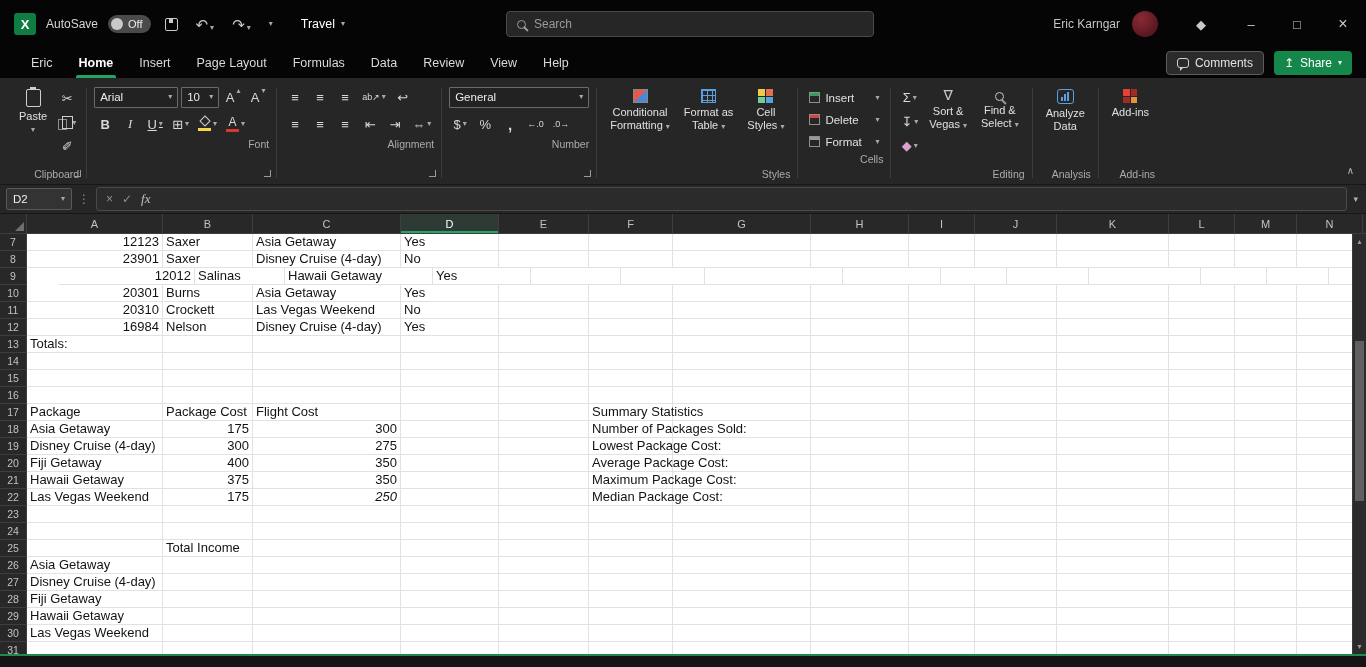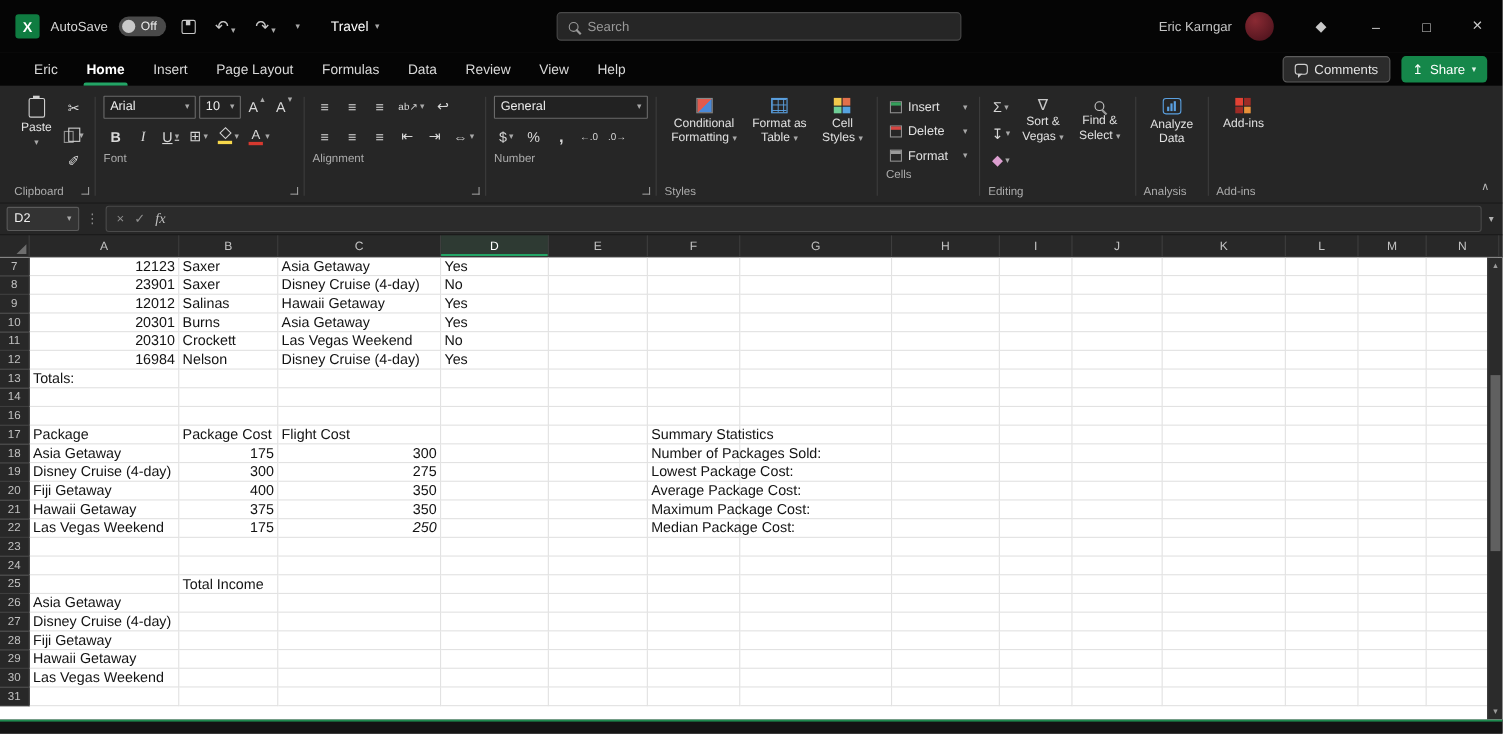--- a/index.html
+++ b/index.html
@@ -37,21 +37,21 @@
   .bubble{width:12px;height:10px;border:1.3px solid #cfcfcf;border-radius:3px;position:relative;display:inline-block}
   .bubble::after{content:'';position:absolute;bottom:-4px;left:2px;width:0;height:0;border-left:4px solid #cfcfcf;border-bottom:4px solid transparent}
   .share-btn{height:24px;border-radius:4px;background:#15874a;color:#fff;display:flex;align-items:center;gap:6px;padding:0 10px;font-size:12px}
   .share-btn .chev{color:#dff3e8}
 
   
   .ribbon{height:106px;background:#262626;display:flex;padding:4px 4px 0 8px;position:relative}
   .rgroup{display:flex;flex-direction:column;position:relative;padding:2px 5px 0}
   .rg-body{flex:1;display:flex;align-items:stretch;gap:2px}
   .rg-col{display:flex;flex-direction:column;gap:1px}
-  .rg-label{height:17px;display:flex;align-items:center;justify-content:flex-start;font-size:10.5px;color:#ababab;padding-bottom:3px}
+  .rg-label{height:17px;display:flex;align-items:center;justify-content:flex-end;font-size:10.5px;color:#ababab;padding-bottom:3px}
   .rdiv{width:1px;background:#3c3c3c;margin:6px 2px}
   .launcher{position:absolute;right:3px;bottom:7px;width:7px;height:7px;border-right:1.2px solid #9a9a9a;border-bottom:1.2px solid #9a9a9a}
   .bigbtn{display:flex;flex-direction:column;align-items:center;gap:3px;padding:5px 6px 0;font-size:11px;line-height:13px;color:#e0e0e0;text-align:center}
   .minicol{display:flex;flex-direction:column;justify-content:flex-start;gap:3px;padding-top:4px}
   .ibtn{display:flex;align-items:center;justify-content:center;gap:2px;min-width:22px;height:21px;font-size:13px;color:#d8d8d8;padding:0 3px}
   .frow{display:flex;align-items:center;gap:3px;height:26px}
   .combo{display:flex;align-items:center;justify-content:space-between;background:#222;border:1px solid #6a6a6a;height:21px;font-size:11.5px;padding:0 5px;color:#ececec;border-radius:1px;gap:4px}
   .bold{font-weight:bold}.italic{font-style:italic;font-family:"Liberation Serif",serif}.uline{text-decoration:underline}
   .colstack{display:flex;flex-direction:column;align-items:center;gap:1px;line-height:1}
   .bar{width:13px;height:3px}
@@ -567,21 +567,21 @@
         <div class="cell" style="width: 98px;"></div>
         <div class="cell" style="width: 66px;"></div>
         <div class="cell" style="width: 82px;"></div>
         <div class="cell" style="width: 112px;"></div>
         <div class="cell" style="width: 66px;"></div>
         <div class="cell" style="width: 62px;"></div>
         <div class="cell" style="width: 66px;"></div>
       </div>
       <div class="g-row">
         <div class="row-h">9</div>
-        <div class="cell filled num" style="width: 136px;">12012</div>
+        <div class="cell filled num" style="width: 136px; margin-left: 32px;">12012</div>
         <div class="cell filled" style="width: 90px;">Salinas</div>
         <div class="cell filled" style="width: 148px;">Hawaii Getaway</div>
         <div class="cell filled" style="width: 98px;">Yes</div>
         <div class="cell" style="width: 90px;"></div>
         <div class="cell" style="width: 84px;"></div>
         <div class="cell" style="width: 138px;"></div>
         <div class="cell" style="width: 98px;"></div>
         <div class="cell" style="width: 66px;"></div>
         <div class="cell" style="width: 82px;"></div>
         <div class="cell" style="width: 112px;"></div>
@@ -668,20 +668,37 @@
         <div class="cell" style="width: 138px;"></div>
         <div class="cell" style="width: 98px;"></div>
         <div class="cell" style="width: 66px;"></div>
         <div class="cell" style="width: 82px;"></div>
         <div class="cell" style="width: 112px;"></div>
         <div class="cell" style="width: 66px;"></div>
         <div class="cell" style="width: 62px;"></div>
         <div class="cell" style="width: 66px;"></div>
       </div>
       <div class="g-row">
+        <div class="row-h">15</div>
+        <div class="cell" style="width: 136px;"></div>
+        <div class="cell" style="width: 90px;"></div>
+        <div class="cell" style="width: 148px;"></div>
+        <div class="cell" style="width: 98px;"></div>
+        <div class="cell" style="width: 90px;"></div>
+        <div class="cell" style="width: 84px;"></div>
+        <div class="cell" style="width: 138px;"></div>
+        <div class="cell" style="width: 98px;"></div>
+        <div class="cell" style="width: 66px;"></div>
+        <div class="cell" style="width: 82px;"></div>
+        <div class="cell" style="width: 112px;"></div>
+        <div class="cell" style="width: 66px;"></div>
+        <div class="cell" style="width: 62px;"></div>
+        <div class="cell" style="width: 66px;"></div>
+      </div>
+      <div class="g-row">
         <div class="row-h">16</div>
         <div class="cell" style="width: 136px;"></div>
         <div class="cell" style="width: 90px;"></div>
         <div class="cell" style="width: 148px;"></div>
         <div class="cell" style="width: 98px;"></div>
         <div class="cell" style="width: 90px;"></div>
         <div class="cell" style="width: 84px;"></div>
         <div class="cell" style="width: 138px;"></div>
         <div class="cell" style="width: 98px;"></div>
         <div class="cell" style="width: 66px;"></div>

